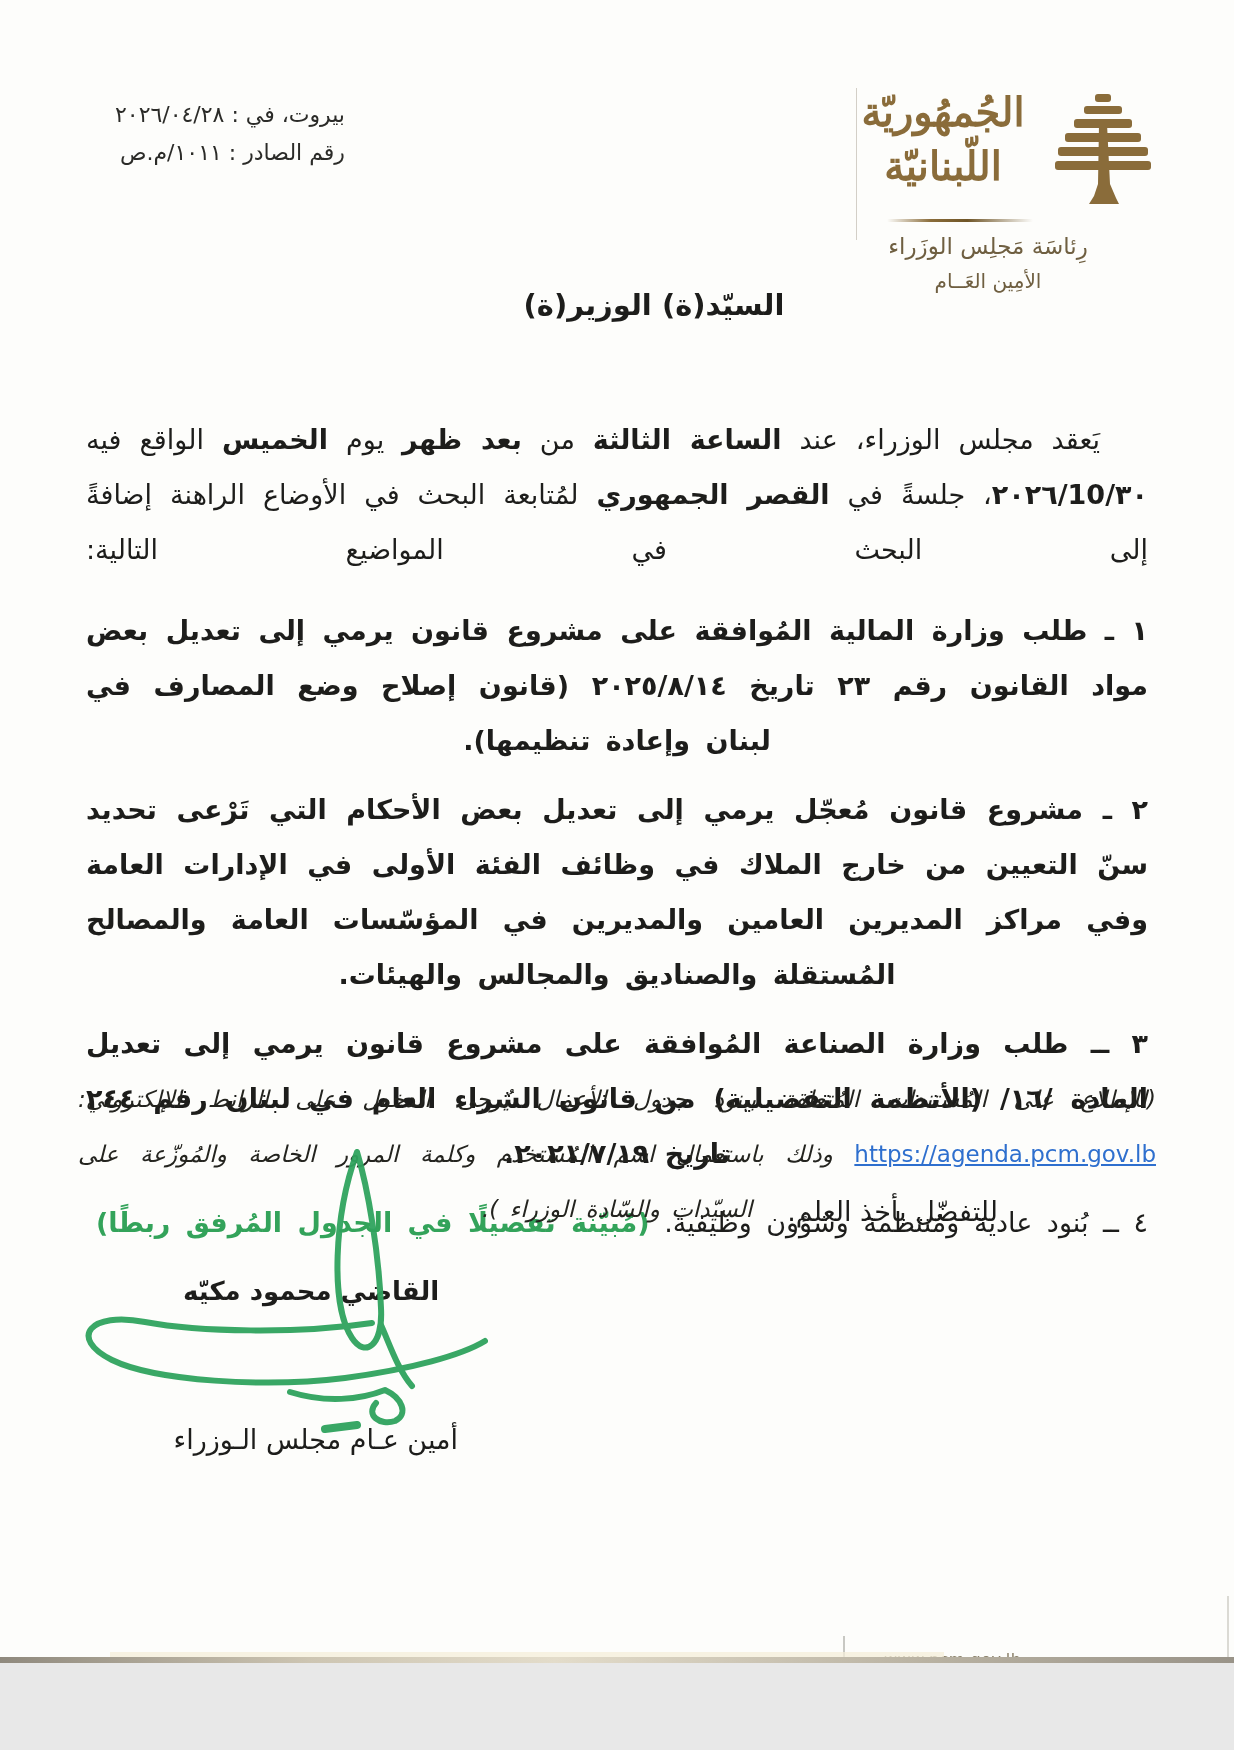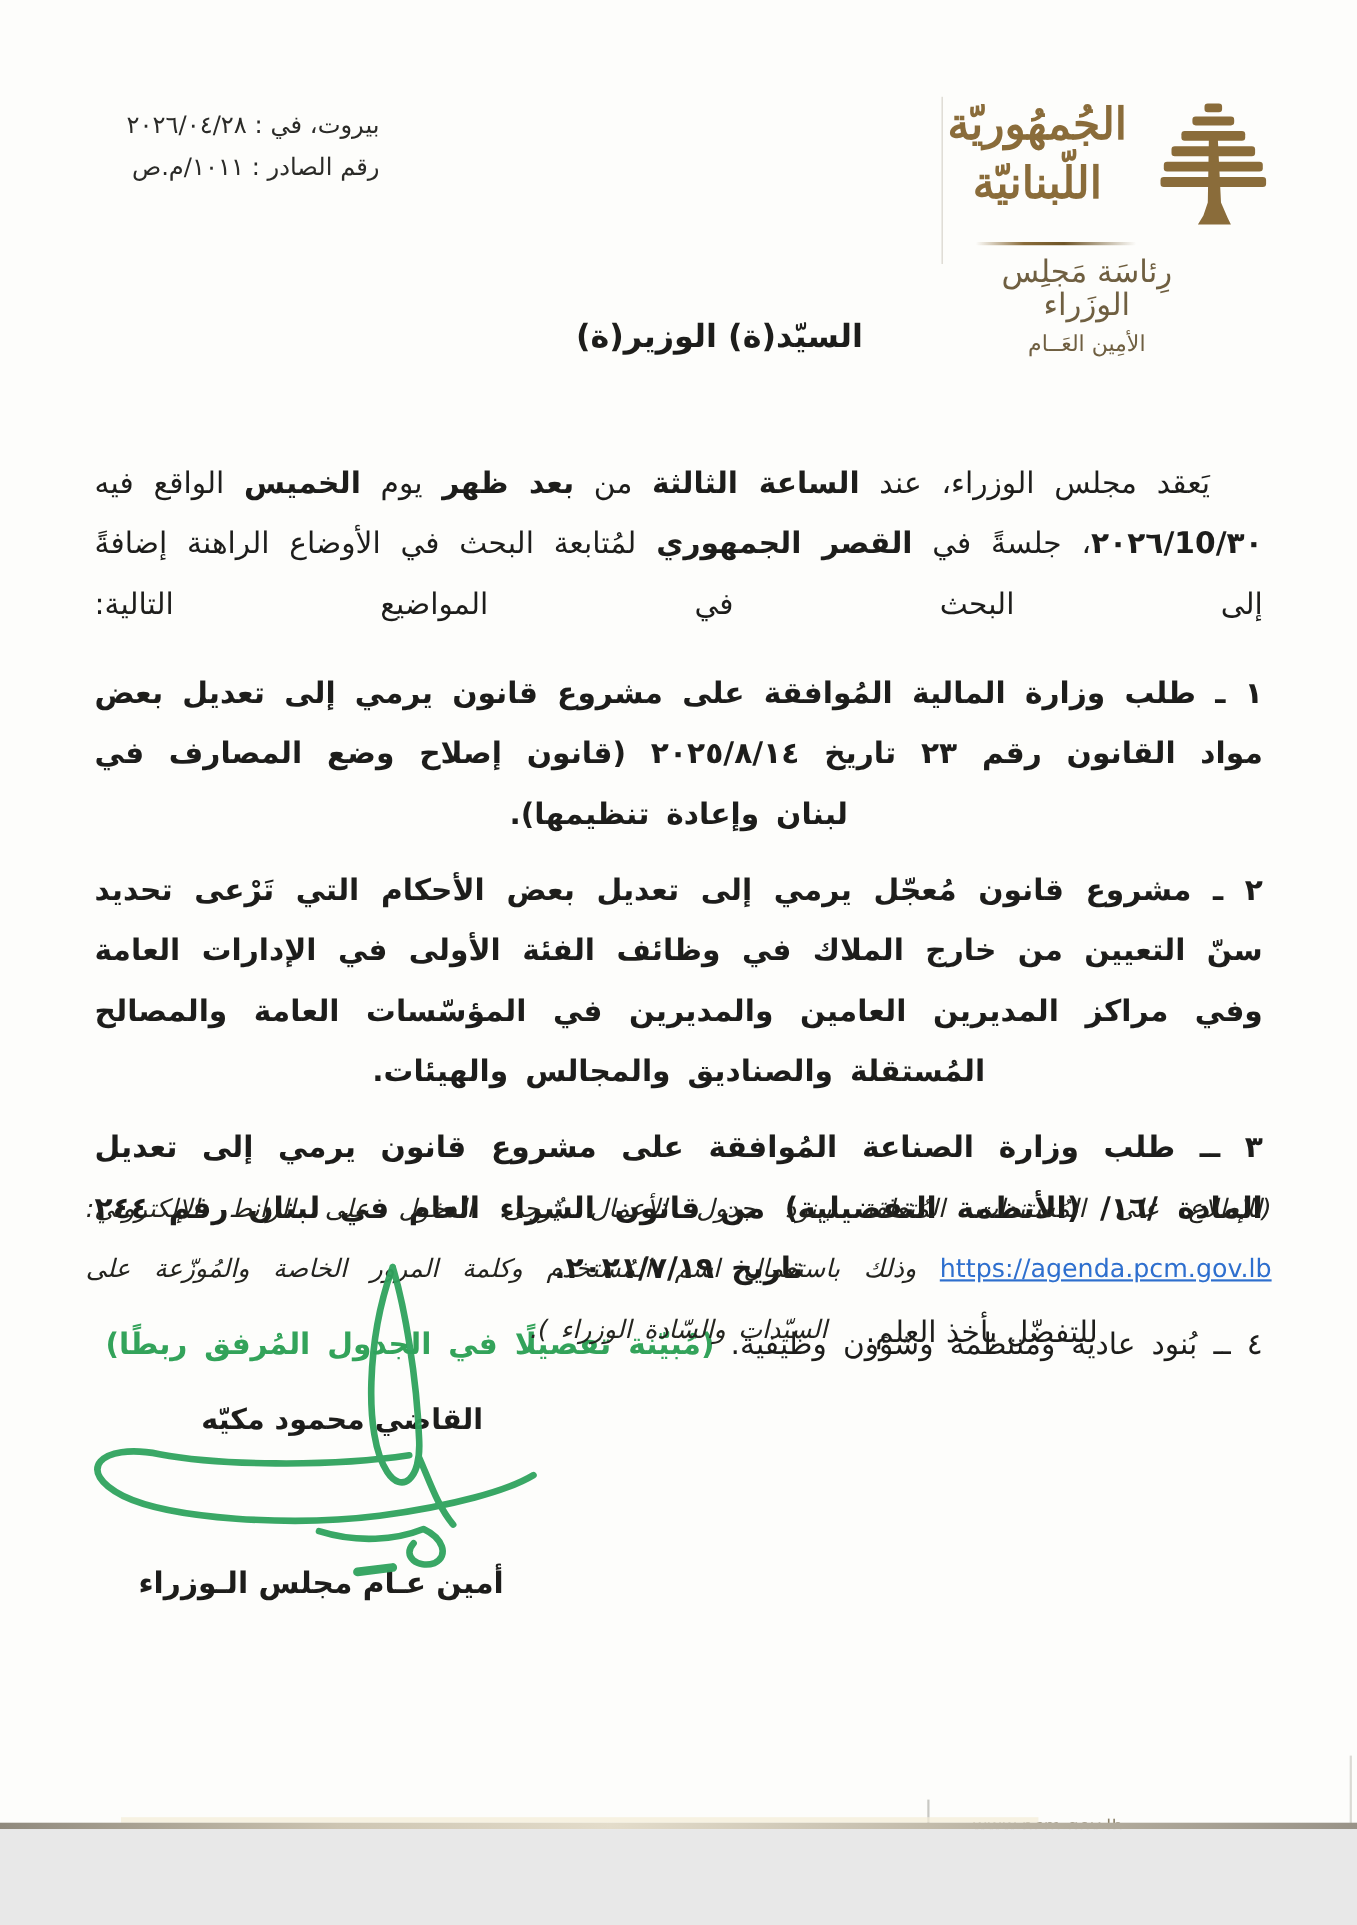--- a/index.html
+++ b/index.html
@@ -11,21 +11,21 @@
   
   .date-block{position:absolute;top:96px;left:85px;width:260px;direction:rtl;
     font-size:22px;line-height:38px;text-align:right;color:#2b2b28;}
   .logo-block{position:absolute;top:86px;right:77px;width:316px;}
   .logo-row{display:flex;align-items:flex-start;font-family:Liberation Serif, serif;}
   .calligraphy{width:204px;text-align:center;font-weight:bold;font-size:40px;
     line-height:54px;color:#8a6c3a;direction:rtl;}
   .cedar-wrap{width:102px;margin-left:8px;margin-top:6px;}
   .logo-divider{height:3px;width:146px;margin:8px 0 9px 46px;border-radius:2px;
     background:linear-gradient(to right,rgba(138,108,58,0),#8a6c3a 30%,#6f5527 55%,rgba(138,108,58,0));}
-  .authority{width:226px;margin-left:34px;text-align:center;font-size:28px;
+  .authority{width:226px;margin-left:34px;text-align:center;font-size:23px;
     color:#6f5f41;direction:rtl;line-height:30px;}
   .office{width:226px;margin-left:34px;text-align:center;font-size:20px;
     color:#6f5f41;direction:rtl;margin-top:8px;}
   .artifact-line-top{position:absolute;left:856px;top:88px;width:1px;height:152px;background:#d3cfc7;}
   
   .recipient{position:absolute;top:288px;left:0;right:0;text-align:center;
     padding-left:74px;font-weight:bold;font-size:29px;direction:rtl;}
   .body{position:absolute;top:412px;left:86px;right:86px;direction:rtl;
     font-size:27px;line-height:55px;text-align:justify;word-spacing:6px;}
   .intro{margin:0 0 26px;text-indent:48px;text-align-last:justify;}
@@ -37,21 +37,21 @@
   .note{position:absolute;top:1072px;left:78px;right:78px;direction:rtl;
     font-style:italic;font-size:23px;line-height:55px;text-align:justify;
     text-align-last:center;word-spacing:4px;color:#24241f;}
   .note .link{color:#2e6fce;text-decoration:underline;font-style:normal;
     direction:ltr;unicode-bidi:embed;cursor:pointer;}
   .closing{position:absolute;top:1196px;right:236px;direction:rtl;font-size:27px;}
   
   .signer-name{position:absolute;left:183px;top:1276px;width:268px;text-align:left;
     font-weight:bold;font-size:26px;direction:rtl;white-space:nowrap;}
   .signer-title{position:absolute;left:158px;top:1424px;width:300px;text-align:right;
-    font-weight:bold;font-size:27px;direction:rtl;white-space:nowrap;}
+    font-weight:normal;font-size:27px;direction:rtl;white-space:nowrap;}
   .signature-svg{position:absolute;left:60px;top:1120px;pointer-events:none;}
   
   .footer-sep{position:absolute;left:843px;top:1636px;width:2px;height:92px;background:#c8c8c3;}
   .footer-url{position:absolute;left:884px;top:1650px;font-size:16px;color:#8a8069;letter-spacing:.5px;}
   .footer-icons{position:absolute;left:896px;top:1680px;display:flex;gap:5px;}
   .sicon{width:21px;height:21px;border-radius:5px;background:#8d7349;color:#fff;
     display:flex;align-items:center;justify-content:center;font-size:12px;font-weight:bold;cursor:pointer;}
   .sicon svg{display:block;}
   
   .right-edge{position:absolute;right:5px;top:1596px;width:2px;height:154px;background:#dbdad4;}

